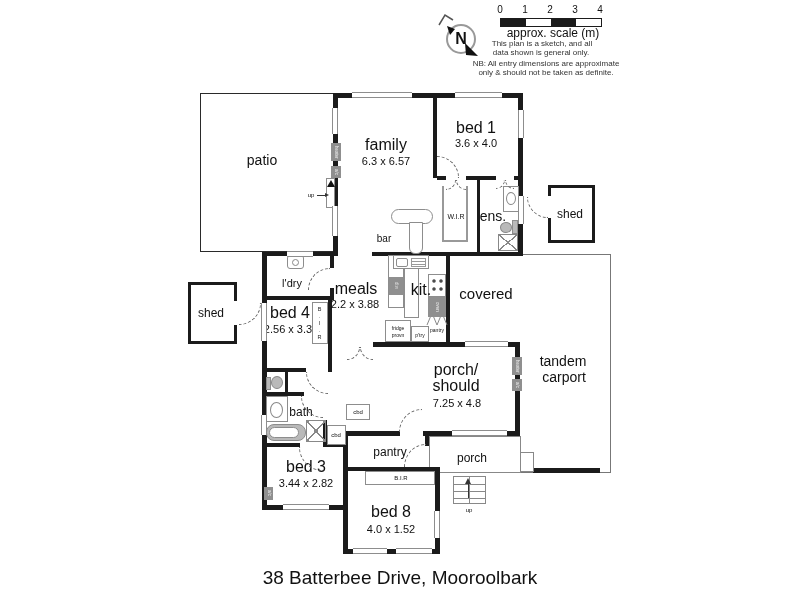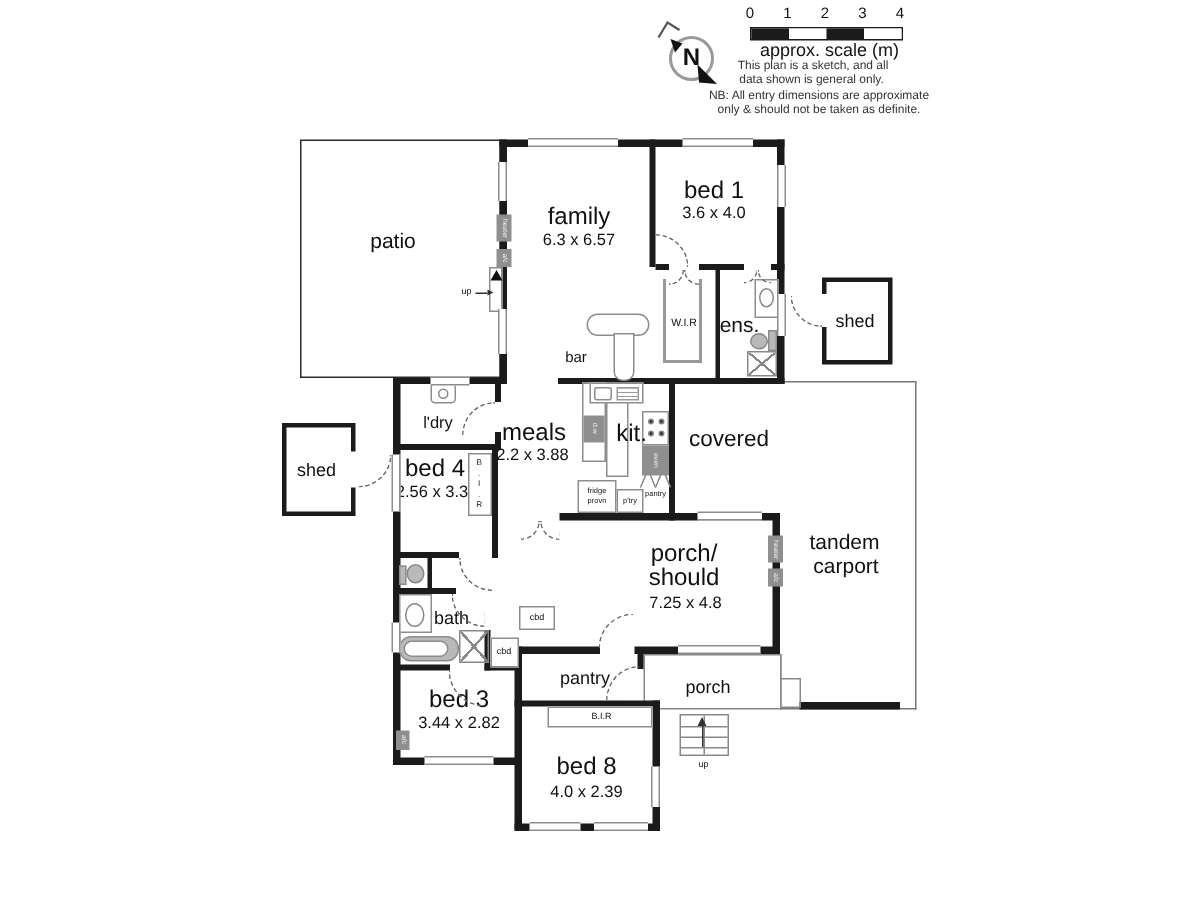--- a/index.html
+++ b/index.html
@@ -244,29 +244,30 @@
   <div class="lbl s16" style="left:456px;top:370px">porch/</div>
   <div class="lbl s16" style="left:456px;top:386px">should</div>
   <div class="lbl s11" style="left:457px;top:403px">7.25 x 4.8</div>
   <div class="lbl s14" style="left:563px;top:361px">tandem</div>
   <div class="lbl s14" style="left:564px;top:377px">carport</div>
   <div class="lbl s12" style="left:301px;top:412px">bath</div>
   <div class="lbl s16" style="left:306px;top:467px">bed 3</div>
   <div class="lbl s11" style="left:306px;top:483px">3.44 x 2.82</div>
   <div class="lbl s12" style="left:390px;top:452px">pantry</div>
   <div class="lbl s16" style="left:391px;top:512px">bed 8</div>
-  <div class="lbl s11" style="left:391px;top:529px">4.0 x 2.39</div>
+  <div class="lbl s11" style="left:391px;top:529px">4.0 x 1.52</div>
   <div class="lbl s12" style="left:472px;top:458px">porch</div>
 
   <div class="lbl s10" style="left:384px;top:239px;z-index:4">bar</div>
   <span class="vup" style="left:316px;top:306px">B.I.R</span>
   <div class="lbl s6" style="left:401px;top:478px">B.I.R</div>
   <div class="lbl s6" style="left:358px;top:412px">cbd</div>
   <div class="lbl s6" style="left:336px;top:435px">cbd</div>
   <div class="lbl s5" style="left:398px;top:328px">fridge</div>
   <div class="lbl s5" style="left:398px;top:335px">provn</div>
   <div class="lbl s5" style="left:420px;top:335px">p'try</div>
   <div class="lbl s5" style="left:437px;top:330px">pantry</div>
   <div class="lbl s6" style="left:311px;top:195px">up</div>
   <div class="lbl s6" style="left:469px;top:510px">up</div>
 
+  <div class="lbl s19" style="left:400px;top:577px">38 Batterbee Drive, Mooroolbark</div>
 
 </div>
 
 </body></html>

